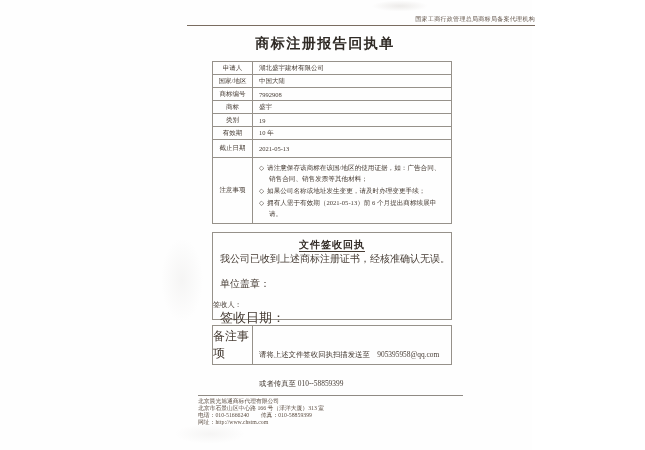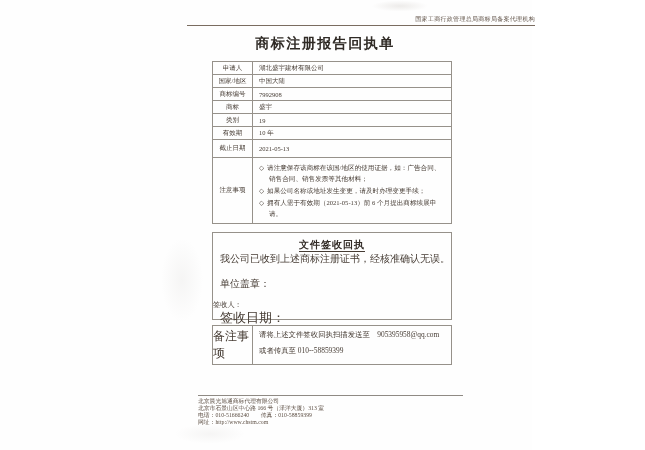--- a/index.html
+++ b/index.html
@@ -70,21 +70,21 @@
   
   .remarks{
     left:212px;top:325px;width:240px;height:40px;
     border:1px solid #96918a;box-sizing:border-box;display:flex;
   }
   .remarks .rl{
     width:39px;flex:0 0 39px;border-right:1px solid #96918a;
     display:flex;align-items:center;justify-content:center;font-size:12px;
   }
   .remarks .rc{flex:1;padding:4px 4px 0 6px;font-size:7.4px;}
-  .remarks .rc div{margin-bottom:7px;line-height:9px;}
+  .remarks .rc div{margin-bottom:7px;line-height:9px;margin-top:20px;}
 
   
   .footer-rule{left:198px;top:395px;width:265px;height:1px;background:#8f8a84;}
   .footer{
     left:198px;top:398px;width:270px;
     font-size:5.8px;line-height:6.4px;color:#5d4f44;
   }
   .footer div{margin-bottom:0.5px;}
 </style>
 </head>

